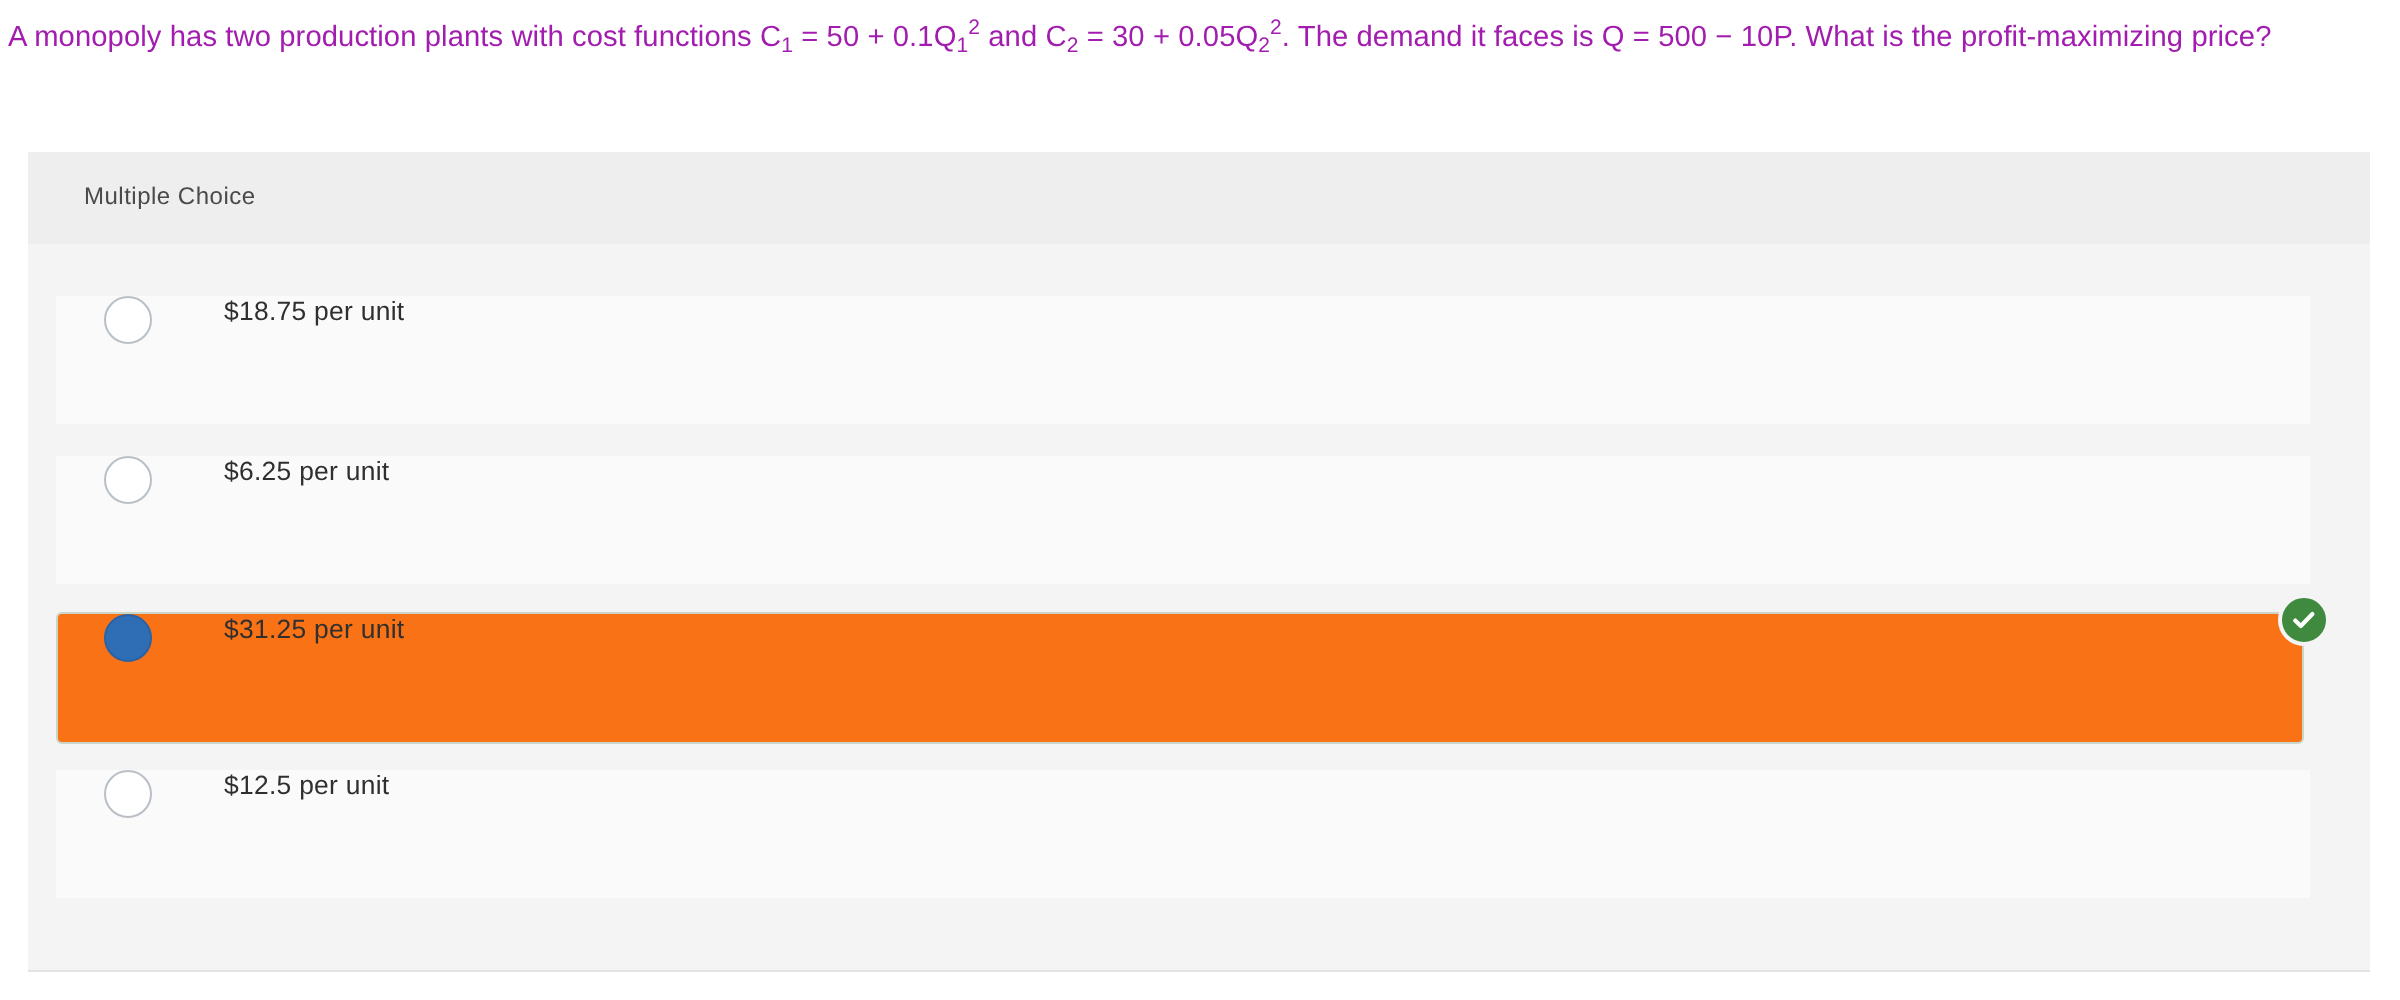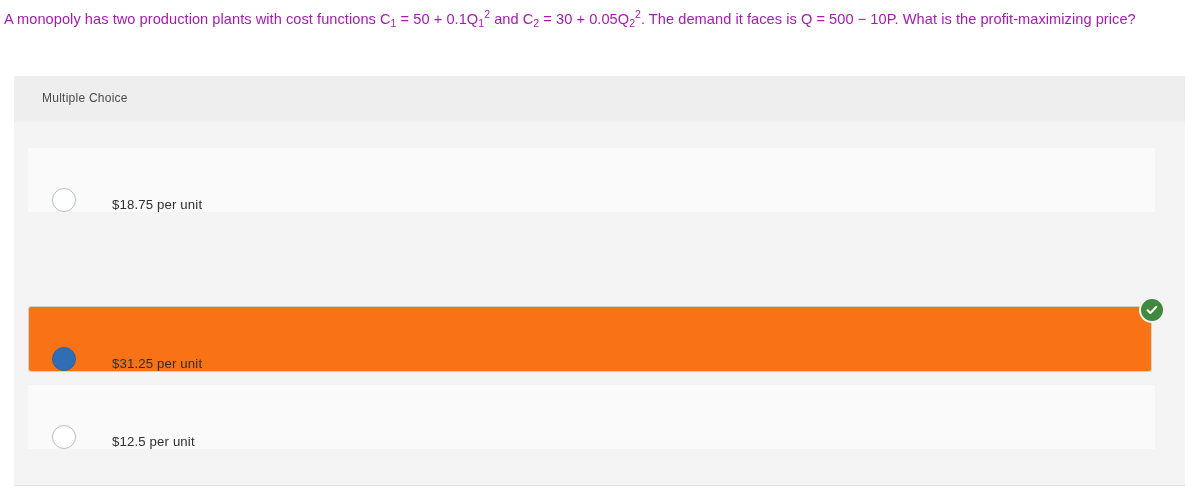--- a/index.html
+++ b/index.html
@@ -86,21 +86,21 @@
   }
 
   .option-row {
     position: absolute;
     left: 14px;
     width: 1127px;
     height: 64px;
     background: #fafafa;
     box-sizing: border-box;
     display: flex;
-    align-items: flex-end;
+    align-items: flex-start;
   }
   .option-row.row-1 { top: 26px; }
   .option-row.row-2 { top: 106px; }
   .option-row.row-3 {
     top: 184px;
     height: 66px;
     width: 1124px;
     background: #f97316;
     border: 1px solid #c9d6c9;
     border-radius: 3px;
@@ -165,20 +165,24 @@
     <div class="card-header-label">Multiple Choice</div>
   </div>
 
   <div class="options-area">
 
     <div class="option-row row-1">
       <span class="radio off"></span>
       <span class="option-label">$18.75 per unit</span>
     </div>
 
+    <div class="option-row row-2">
+      <span class="radio off"></span>
+      <span class="option-label">$6.25 per unit</span>
+    </div>
 
     <div class="option-row row-3">
       <span class="radio on"></span>
       <span class="option-label">$31.25 per unit</span>
     </div>
 
     <div class="option-row row-4">
       <span class="radio off"></span>
       <span class="option-label">$12.5 per unit</span>
     </div>

